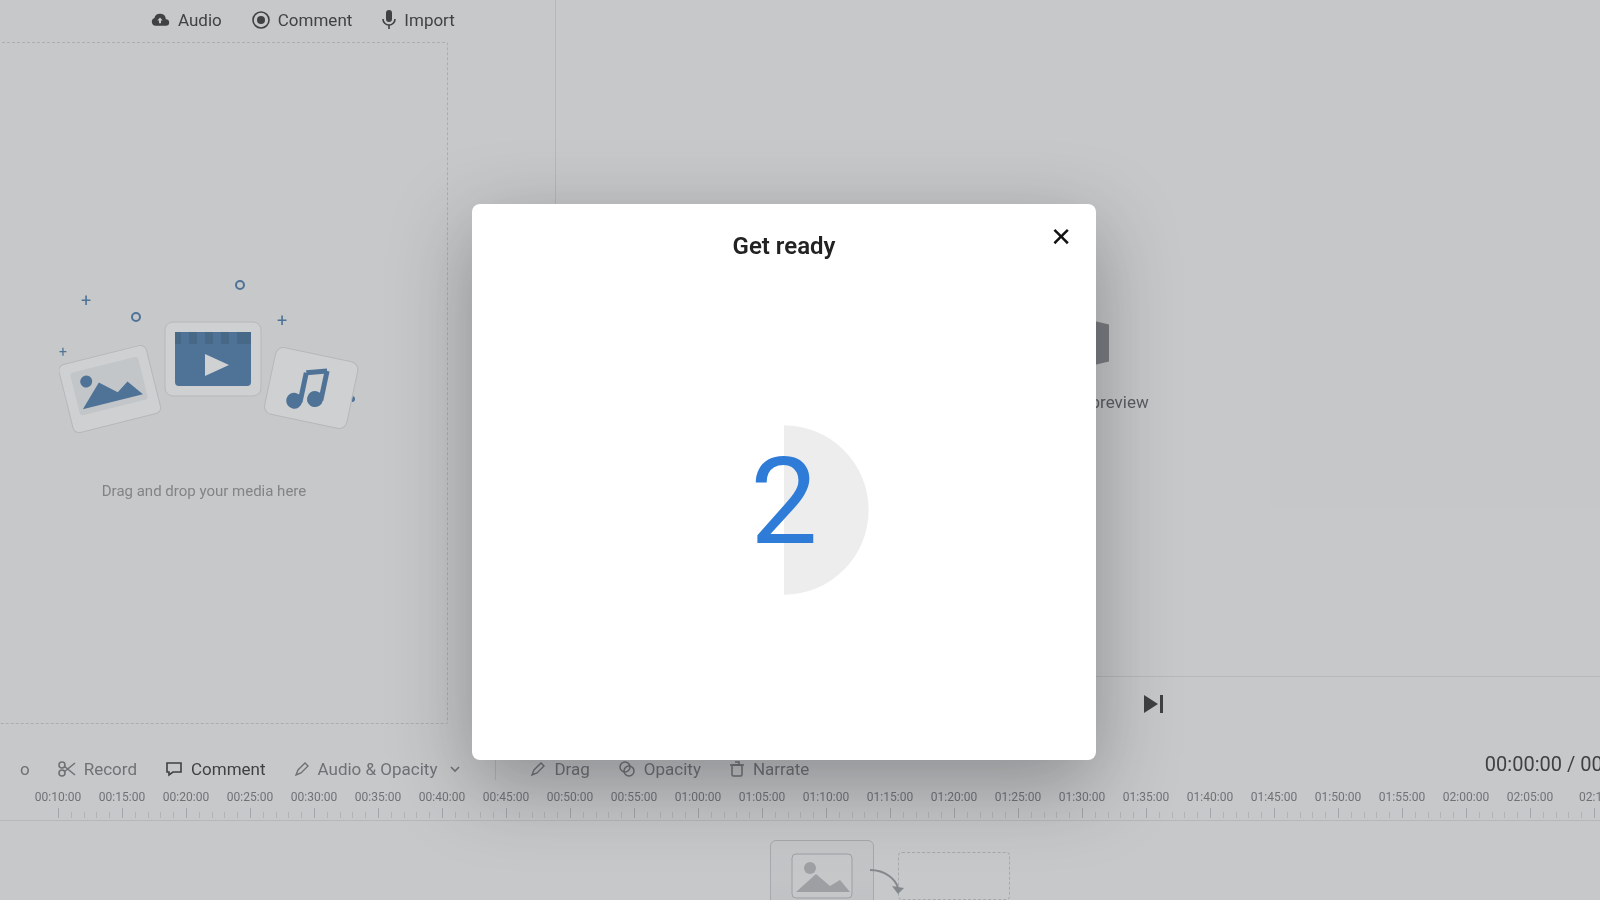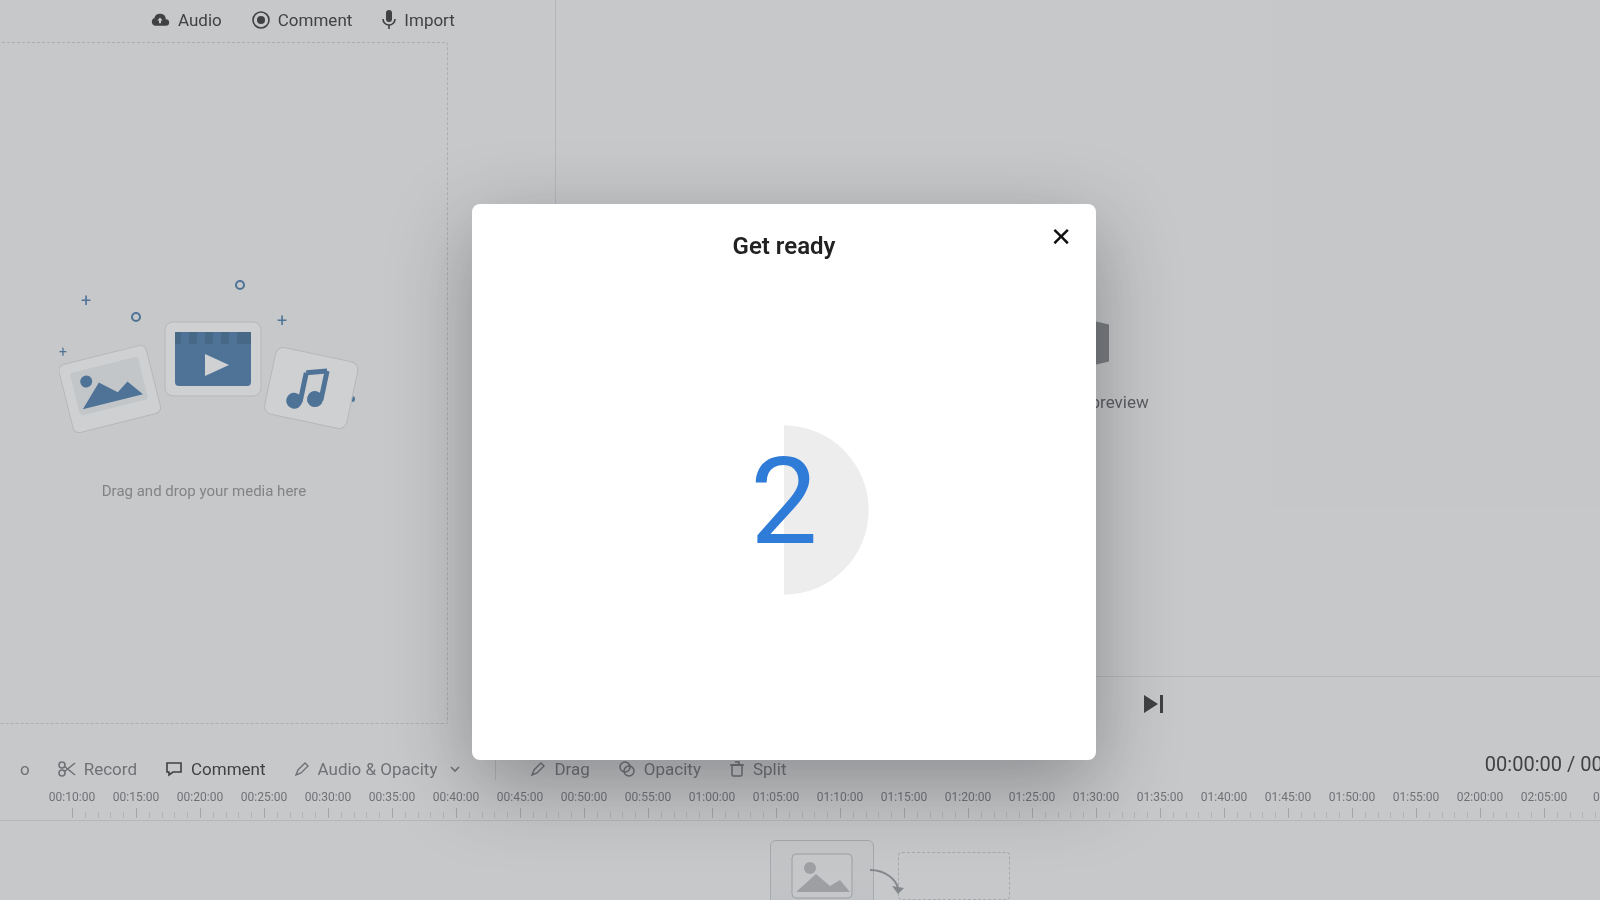--- a/index.html
+++ b/index.html
@@ -30,21 +30,21 @@
   .pc-btn { cursor: pointer; display: inline-flex; }
 
   
   .toolbar2 { position: absolute; top: 752px; left: 0; right: 0; height: 34px; display: flex; align-items: center; padding-left: 20px; gap: 28px; font-size: 17px; color: #6b6d70; }
   .toolbar2 .t-item { display: inline-flex; align-items: center; gap: 8px; cursor: pointer; }
   .toolbar2 .active { color: #222; }
   .toolbar2 .sep { width: 1px; height: 22px; background: #cfd1d4; margin: 0 6px; }
   .time-display { position: absolute; right: -30px; top: 752px; font-size: 20px; color: #222; white-space: nowrap; }
 
   
-  .ruler { position: absolute; top: 790px; left: 16px; right: 0; height: 30px; display: flex; align-items: flex-start; overflow: hidden; }
+  .ruler { position: absolute; top: 790px; left: 2px; right: 0; height: 30px; display: flex; align-items: flex-start; overflow: hidden; }
   .ruler .tick { flex: 0 0 64px; position: relative; height: 30px; }
   .ruler .tick .lbl { position: absolute; top: 0; left: 0; transform: translateX(-50%); font-size: 12px; color: #6b6d70; white-space: nowrap; }
   .ruler .tick .major { position: absolute; top: 18px; left: 0; width: 1px; height: 10px; background: #b9bcc0; }
   .ruler .tick .minor { position: absolute; top: 22px; width: 1px; height: 6px; background: #cfd2d6; }
   .ruler-border { position: absolute; top: 820px; left: 0; right: 0; height: 1px; background: #d6d8da; }
 
   
   .tl-hint { position: absolute; top: 840px; left: 770px; display: flex; align-items: center; gap: 24px; }
   .tl-thumb { width: 104px; height: 72px; border-radius: 6px; border: 1.5px solid #bfc2c6; background: linear-gradient(#efeff0,#e6e7e9); display: flex; align-items: center; justify-content: center; }
   .tl-thumb svg { opacity: .7; }
@@ -225,21 +225,21 @@
     </span>
     <span>Opacity</span>
   </span>
   <span class="t-item">
     <span class="icon">
       <svg width="16" height="18" viewBox="0 0 16 18">
           <rect x="3" y="5" width="10" height="11" rx="1.5" fill="none" stroke="#6b6d70" stroke-width="1.5"></rect>
           <path d="M1 5h14M6 2h4v3" fill="none" stroke="#6b6d70" stroke-width="1.5"></path>
         </svg>
     </span>
-    <span>Split</span>
+    <span>Narrate</span>
   </span>
 </div>
 <div class="time-display">
   <span>00:00:00</span> / <span>00:00</span>
 </div>
 
 <div class="ruler" id="ruler">
     <div class="tick" style="position: absolute; left: 56px;">
       <span class="lbl">00:10:00</span>
       <span class="major"></span>

